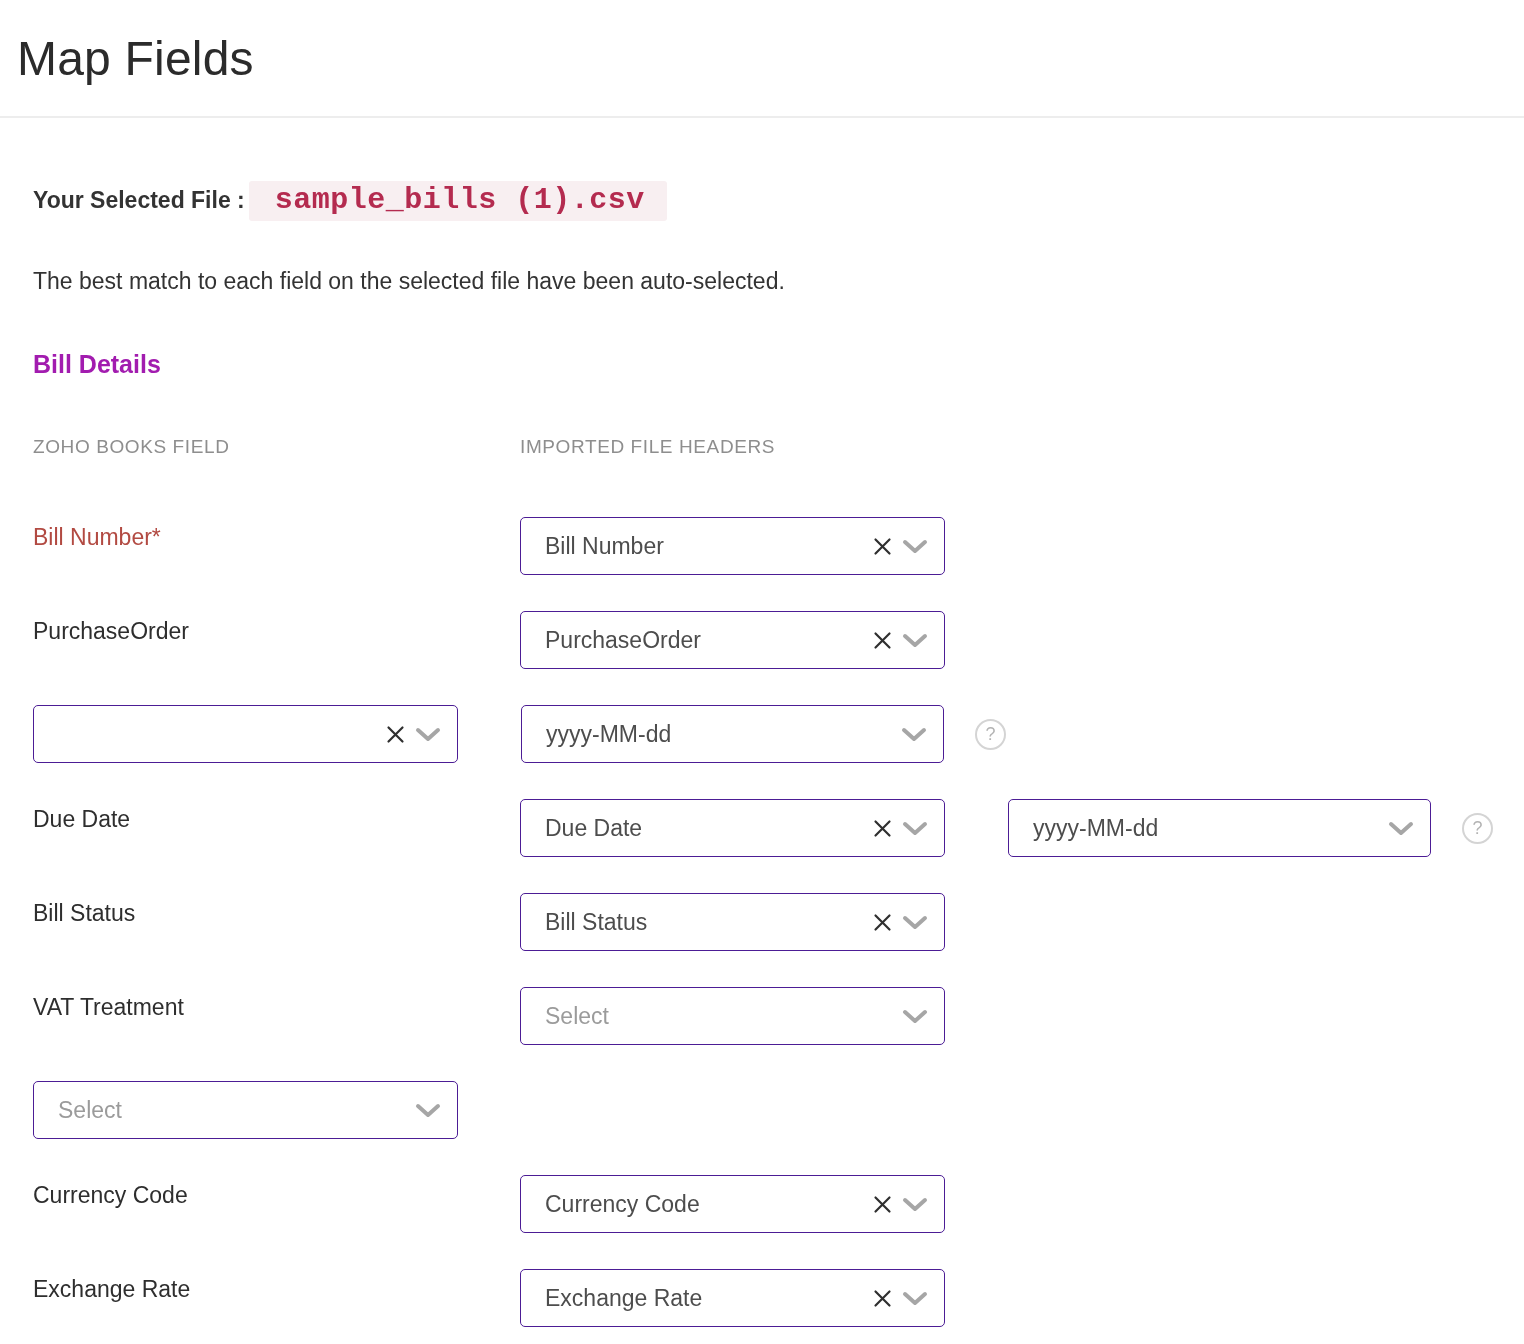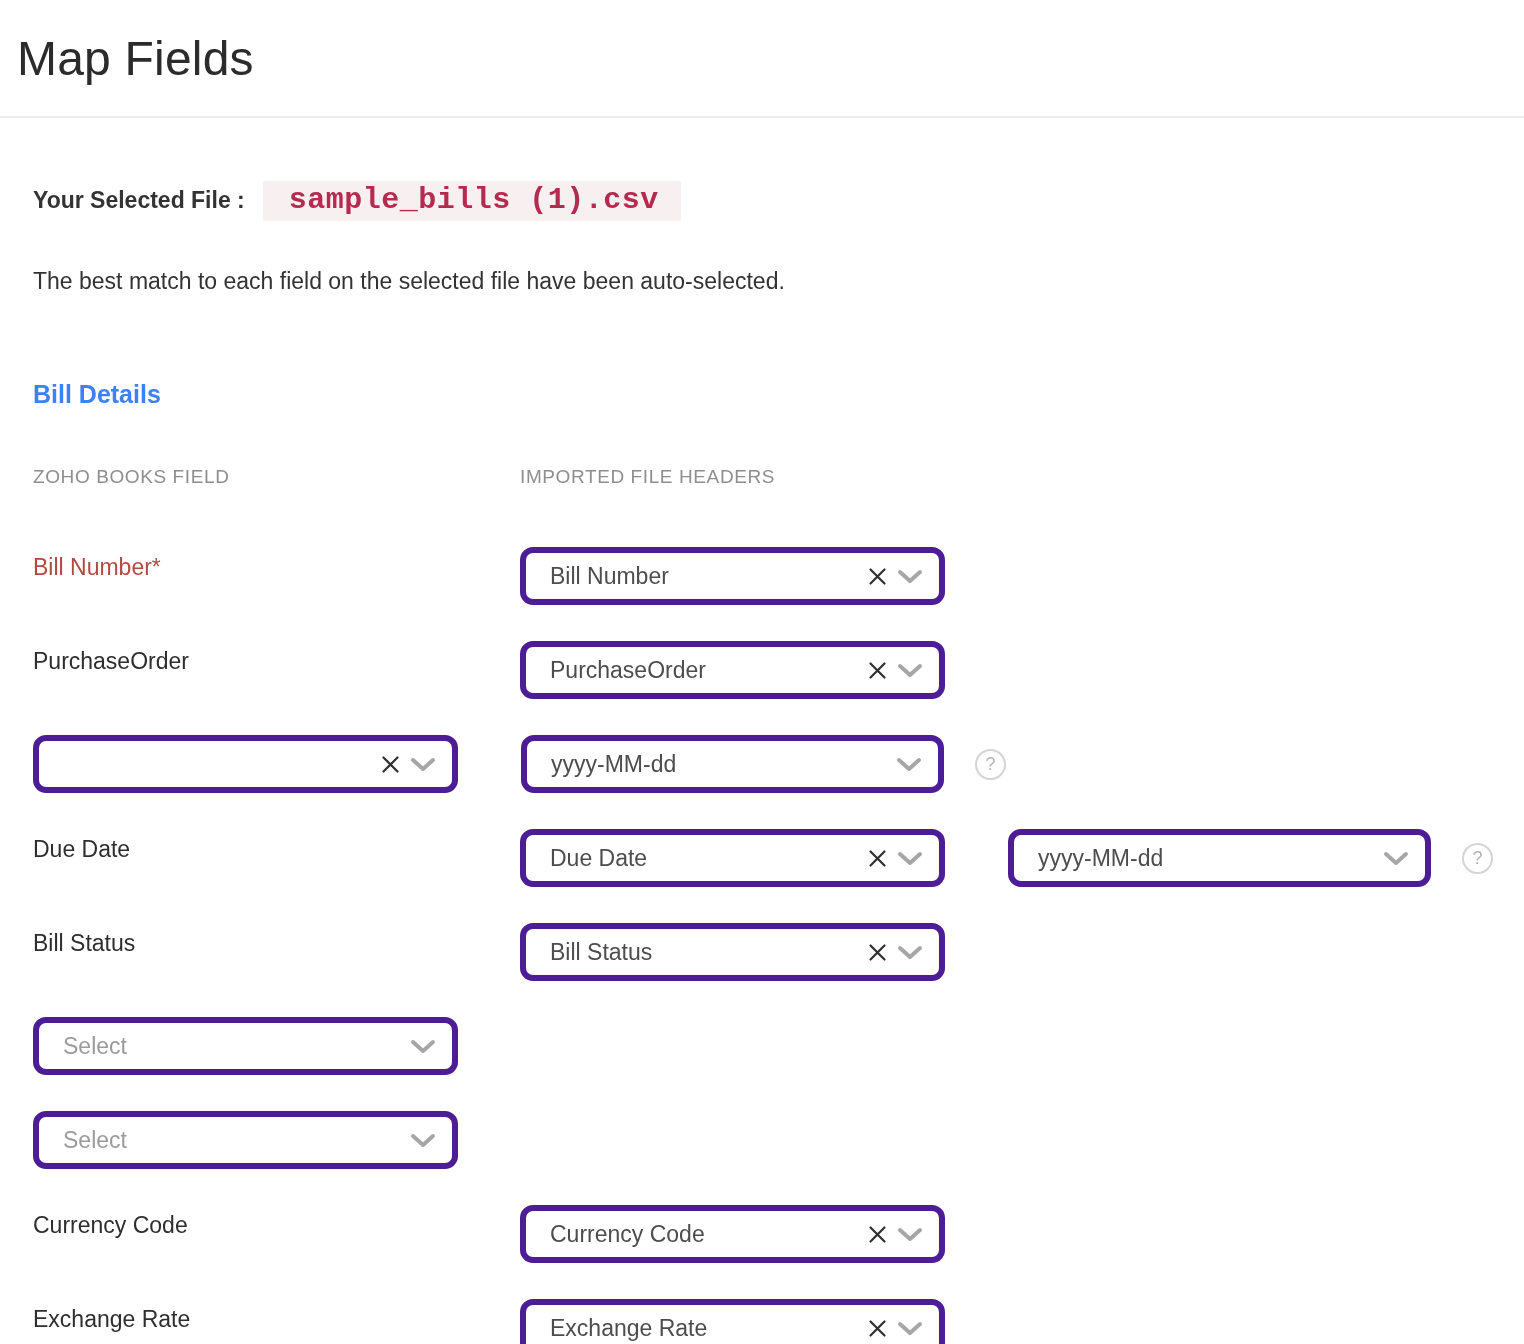--- a/index.html
+++ b/index.html
@@ -33,43 +33,43 @@
 
   .file-row {
     margin-top: 62px;
     display: flex;
     align-items: center;
     height: 41px;
     font-weight: bold;
   }
   .file-label { font-size: 23px; color: #333333; }
   .file-badge {
-    margin-left: 18px;
+    margin-left: 4px;
     background: #f8eff1;
     border-radius: 3px;
     padding: 2px 22px 4px 26px;
     font-family: "Liberation Mono", monospace;
     font-size: 30px;
     letter-spacing: 0.5px;
     color: #b42b4f;
     white-space: nowrap;
   }
 
   .intro-text {
     margin-top: 47px;
     font-size: 23px;
     color: #333333;
     line-height: 27px;
   }
 
   .section-title {
-    margin-top: 85px;
+    margin-top: 55px;
     font-size: 25px;
     font-weight: 700;
-    color: #3b82f6;
+    color: #a21caf;
   }
 
   .col-headers {
     margin-top: 57px;
     display: flex;
     font-size: 19px;
     color: #8e8e8e;
     letter-spacing: 0.6px;
     text-transform: uppercase;
   }
@@ -89,22 +89,22 @@
     color: #2e2e2e;
     position: relative;
     top: -9px;
   }
   .row-label.required { color: #b24a42; }
 
   .dd {
     width: 425px;
     height: 58px;
     background: #ffffff;
-    border: 6px solid #4c1d95;
-    border-radius: 13px;
+    border: 1px solid #4c1d95;
+    border-radius: 5px;
     display: flex;
     align-items: center;
     padding: 0 16px 0 24px;
     cursor: pointer;
   }
   .dd-value {
     font-size: 23px;
     color: #4d4d4d;
     flex: 1 1 auto;
     white-space: nowrap;
@@ -266,20 +266,21 @@
           <span class="chev-icon">
             <svg width="26" height="15" viewBox="0 0 26 15">
                 <polyline points="3,3 13,12 23,3" stroke="#a6a6a6" stroke-width="4" stroke-linecap="round" stroke-linejoin="round" fill="none"></polyline>
               </svg>
           </span>
         </span>
       </div>
     </div>
 
     <div class="map-row">
+      <div class="row-label">VAT Treatment</div>
       <div class="dd">
         <span class="dd-value placeholder">Select</span>
         <span class="dd-icons">
           <span class="chev-icon">
             <svg width="26" height="15" viewBox="0 0 26 15">
                 <polyline points="3,3 13,12 23,3" stroke="#a6a6a6" stroke-width="4" stroke-linecap="round" stroke-linejoin="round" fill="none"></polyline>
               </svg>
           </span>
         </span>
       </div>

